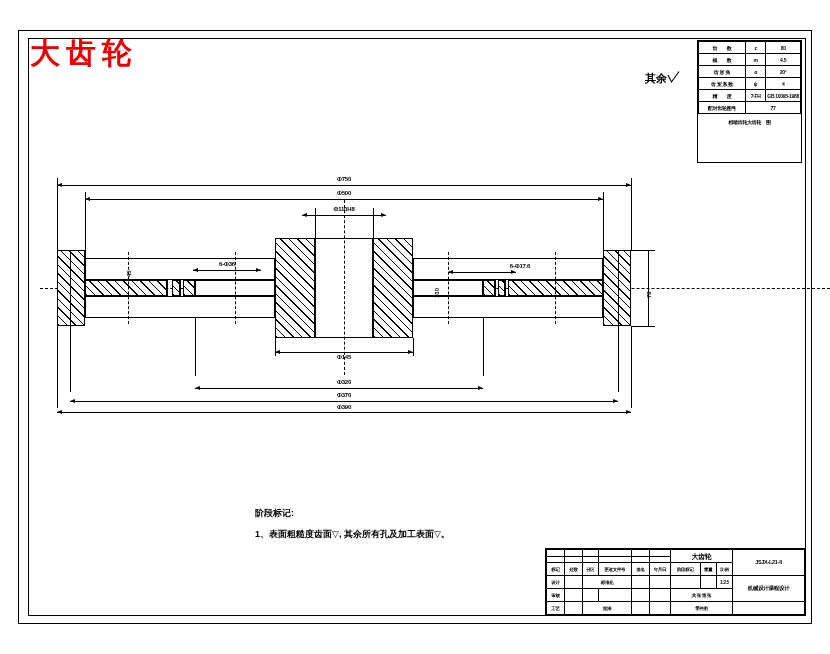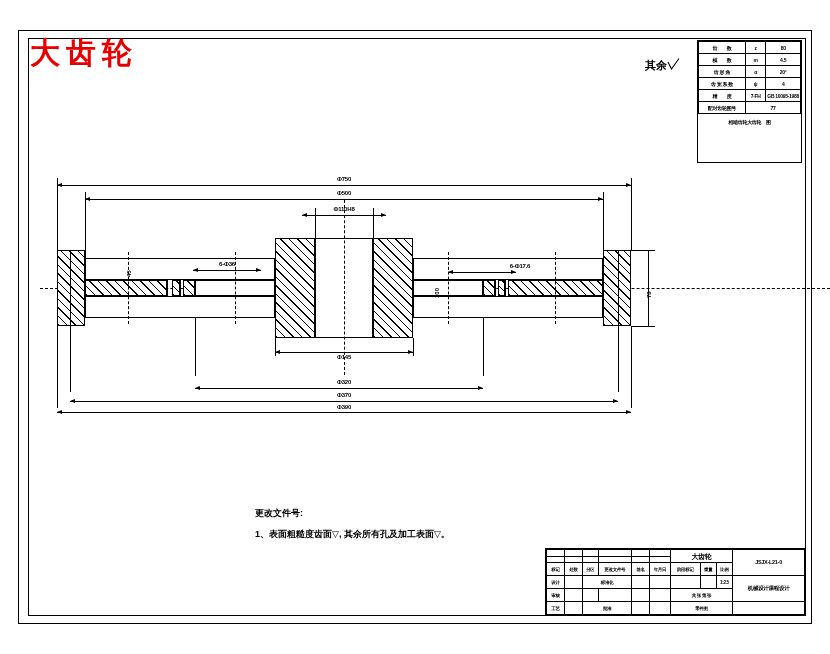--- a/index.html
+++ b/index.html
@@ -36,21 +36,21 @@
   #param-table table{border-collapse:collapse;width:100%;font-size:5px;
                      font-family:"Liberation Sans",sans-serif;}
   #param-table td{border:1px solid #000;height:11px;text-align:center;
                   padding:0;line-height:10px;font-weight:bold;letter-spacing:-0.3px;}
   #param-table td.lbl{width:46%;}
   #param-table td.sym{width:20%;}
   #param-table td.val{width:34%;}
   #param-note{position:absolute;left:0;right:0;top:78px;text-align:center;
               font-size:5px;font-weight:bold;letter-spacing:-0.3px;}
   
-  #surface-note{left:645px;top:58px;font-size:11px;font-weight:bold;}
+  #surface-note{left:645px;top:71px;font-size:11px;font-weight:bold;}
   .rough-sym{display:inline-block;position:relative;width:13px;height:13px;vertical-align:-2px;}
   
   #tech-req{left:255px;top:503px;font-size:9px;font-weight:bold;line-height:21px;}
   #tech-req .line{white-space:nowrap;}
   
   #title-block{left:545px;top:548px;width:261px;height:68px;border:1px solid #000;box-sizing:border-box;}
   #title-block table{border-collapse:collapse;width:100%;height:100%;
                      font-size:4.5px;font-family:"Liberation Sans",sans-serif;}
   #title-block td{border:1px solid #000;text-align:center;padding:0;
                   line-height:7px;font-weight:bold;letter-spacing:-0.3px;}
@@ -228,21 +228,21 @@
 <div class="abs arrowL" style="left:70px;top:399px;"></div>
 <div class="abs arrowR" style="left:613px;top:399px;"></div>
 <div class="abs dim" style="left:314px;top:392px;width:60px;">Φ370</div>
 
 <div class="abs h" style="left:57px;top:412px;width:574px;"></div>
 <div class="abs arrowL" style="left:57px;top:410px;"></div>
 <div class="abs arrowR" style="left:626px;top:410px;"></div>
 <div class="abs dim" style="left:314px;top:404px;width:60px;">Φ390</div>
 
 <div class="abs" id="tech-req">
-  <div class="line">更改文件号:</div>
+  <div class="line">阶段标记:</div>
   <div class="line">1、表面粗糙度齿面▽, 其余所有孔及加工表面▽。</div>
 </div>
 
 <div class="abs" id="title-block">
   <table>
     <tbody>
         <tr>
       <td style="width:7%;"></td>
       <td style="width:7%;"></td>
       <td style="width:6%;"></td>

